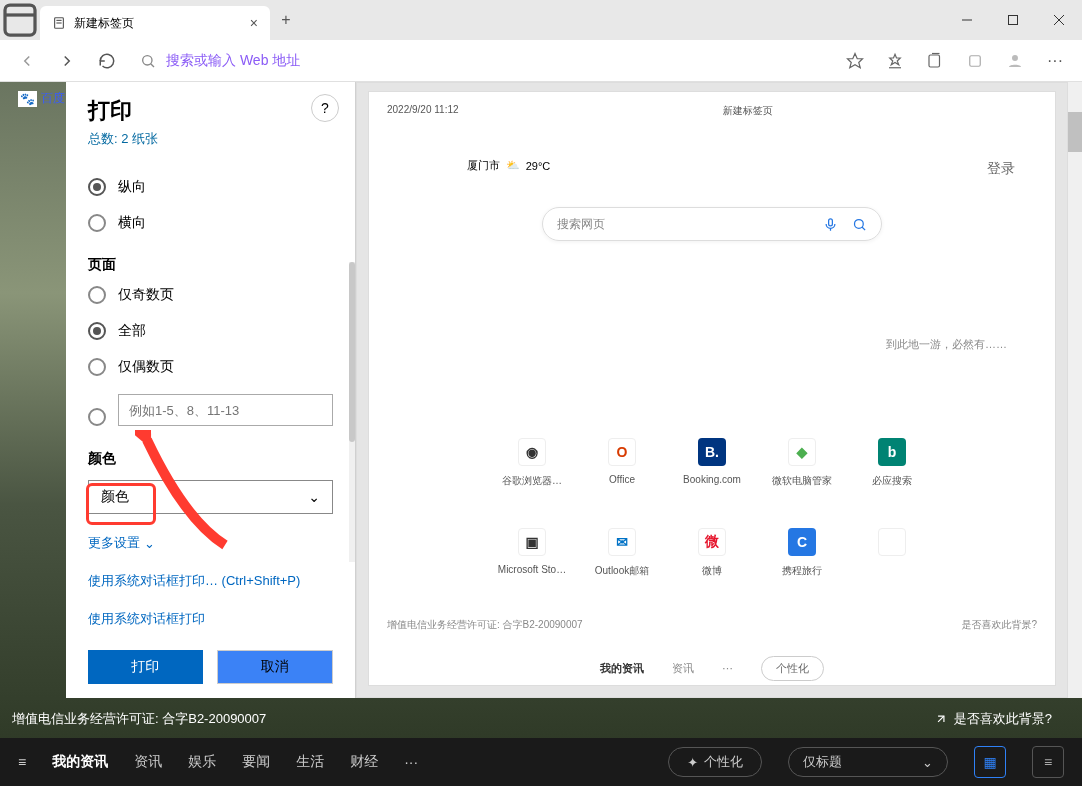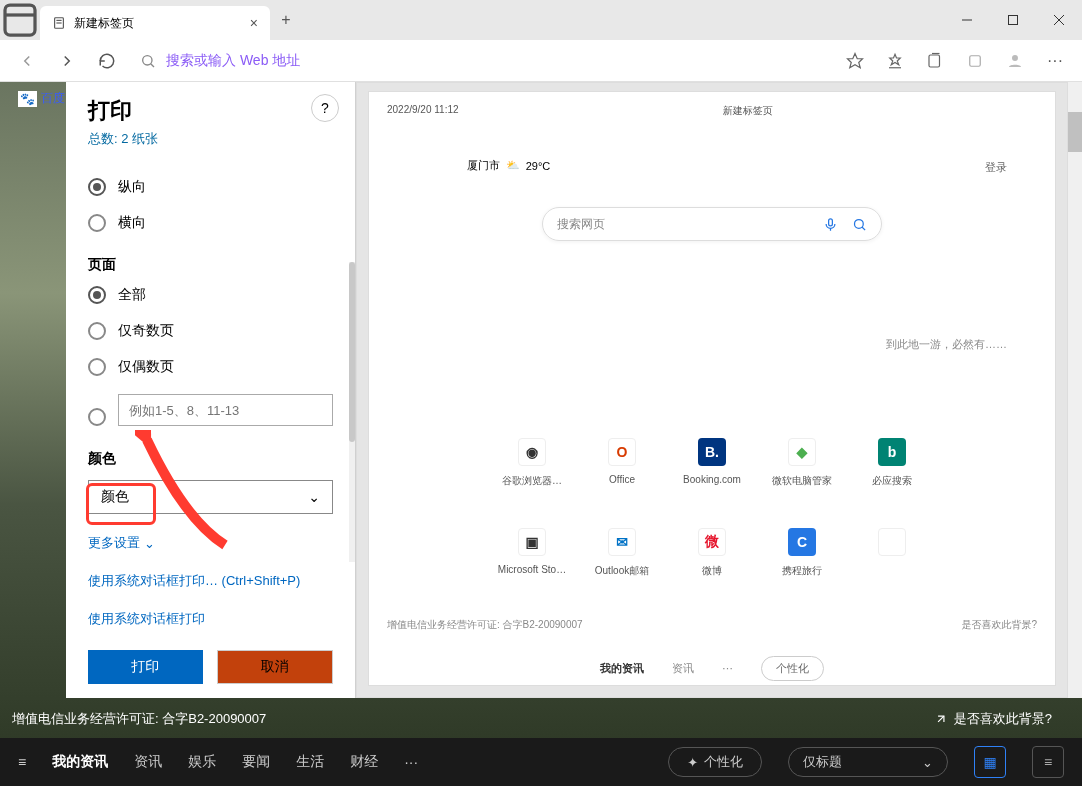--- a/index.html
+++ b/index.html
@@ -44,33 +44,33 @@
 .radio { width: 18px; height: 18px; border: 2px solid #888; border-radius: 50%; display: flex; align-items: center; justify-content: center; flex-shrink:0;}
 .radio.checked { border-color: #555; }
 .radio.checked::after { content: ""; width: 8px; height: 8px; background: #555; border-radius: 50%; }
 .page-input { flex: 1; height: 32px; border: 1px solid #aaa; padding: 0 10px; font-size: 13px; color: #888; }
 .select-box { height: 34px; border: 1px solid #888; display: flex; align-items: center; justify-content: space-between; padding: 0 12px; font-size: 14px; }
 .color-highlight { position: absolute; border: 3px solid #ff3b30; border-radius: 6px; left: 18px; width: 70px; height: 42px; top: 400px; pointer-events:none;}
 .link-row { color: #0067c0; font-size: 13px; margin-top: 20px; display: flex; align-items: center; gap: 4px; }
 .btn-row { position: absolute; bottom: 14px; left: 22px; right: 22px; display: flex; gap: 14px; }
 .btn { flex: 1; height: 34px; display: flex; align-items: center; justify-content: center; font-size: 14px; }
 .btn-primary { background: #0067c0; color: #fff; }
-.btn-sec { background: #c2410c; border: 1px solid #ccc; }
+.btn-sec { background: #3b82f6; border: 1px solid #ccc; }
 .scroll-track { position:absolute; right:0; top:180px; width:6px; height:300px; background:#f0f0f0;}
 .scroll-thumb { width:100%; height:180px; background:#c8c8c8; border-radius:3px;}
 .page-scroll { position:absolute; top:82px; right:0; width:14px; bottom:88px; background:#f0f0f0;}
 .page-scroll-thumb{ width:100%; height:40px; background:#c0c0c0; margin-top:30px;}
 
 
 .preview-pane { position: absolute; top: 82px; left: 356px; right: 14px; bottom: 88px; background: #e5e5e5; border: 1px solid #ddd; overflow: hidden; }
 .preview-page { margin: 8px auto; width: calc(100% - 22px); background: #fff; border: 1px solid #ddd; position: relative; padding: 12px 18px 4px; }
 .pv-meta { display: flex; justify-content: space-between; font-size: 10px; color: #555; }
 .pv-content { margin-top: 40px; display: flex; flex-direction: column; align-items: center; }
 .pv-weather { align-self: flex-start; margin-left: 80px; font-size: 11px; display: flex; align-items: center; gap: 6px; }
-.pv-login { position:absolute; right:48px; top:68px; font-size:11px; color:#666;}
+.pv-login { position:absolute; right:40px; top:68px; font-size:14px; color:#666;}
 .pv-search { margin-top: 34px; width: 340px; height: 34px; border: 1px solid #ddd; border-radius: 18px; display: flex; align-items: center; padding: 0 14px; font-size: 12px; color: #888; box-shadow: 0 1px 4px rgba(0,0,0,0.06);}
 .pv-search .si { margin-left: auto; display: flex; gap: 14px; }
 .pv-quote { margin-top: 96px; align-self: flex-end; margin-right: 30px; font-size: 11px; color: #888; }
 .pv-grid { margin-top: 86px; display: grid; grid-template-columns: repeat(5,84px); gap: 40px 6px; justify-content: center; }
 .pv-tile { display: flex; flex-direction: column; align-items: center; gap: 8px; font-size: 10px; color: #555; }
 .pv-ic { width: 28px; height: 28px; border-radius: 4px; display: flex; align-items: center; justify-content: center; font-size: 14px; font-weight: bold; color: #fff; }
 .pv-foot { margin-top: 40px; display: flex; justify-content: space-between; font-size: 10px; color: #888; align-items:center;}
 .pv-tabs { margin-top: 24px; display: flex; align-items: center; gap: 28px; font-size: 11px; color: #888; justify-content:center;}
 .pv-tabs .act { color: #333; font-weight: bold; }
 .pv-pill { border: 1px solid #ccc; padding: 4px 14px; border-radius: 14px; color:#666;}
@@ -224,26 +224,26 @@
       </div>
     <div class="radio-row">
         <span class="radio"></span>
         <span>横向</span>
       </div>
   </div>
 
   <div class="opt-group">
     <div class="opt-head">页面</div>
     <div class="radio-row">
+        <span class="radio"></span>
+        <span>仅奇数页</span>
+      </div>
+    <div class="radio-row">
         <span class="radio checked"></span>
         <span>全部</span>
-      </div>
-    <div class="radio-row">
-        <span class="radio"></span>
-        <span>仅奇数页</span>
       </div>
     <div class="radio-row">
         <span class="radio"></span>
         <span>仅偶数页</span>
       </div>
     <div class="radio-row">
         <span class="radio"></span>
         <input class="page-input" placeholder="例如1-5、8、11-13" style="">
       </div>
   </div>

